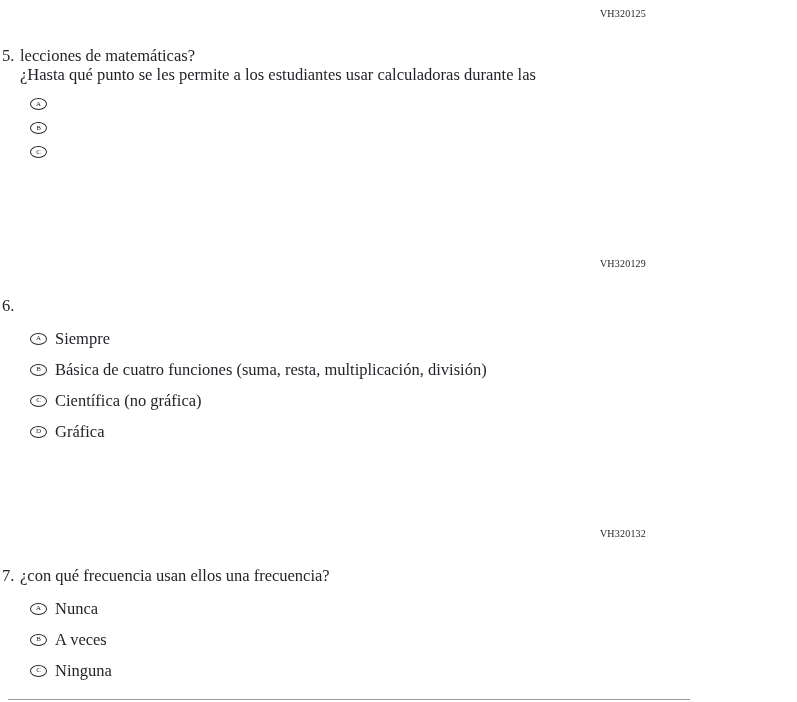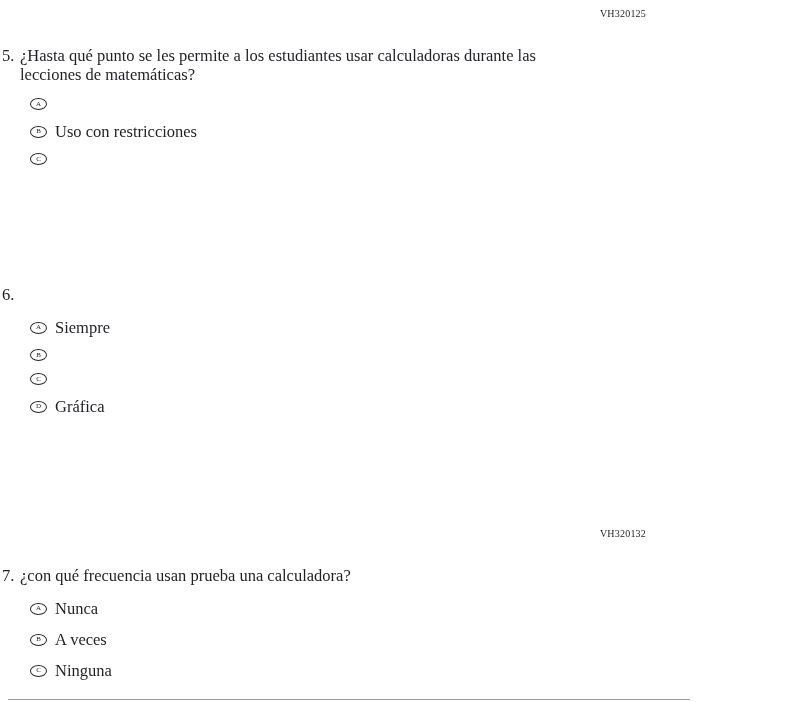--- a/index.html
+++ b/index.html
@@ -73,66 +73,68 @@
 </head>
 <body>
 
 <div class="page">
 
   <section class="qblock" id="qblock-5">
     <div class="code">VH320125</div>
     <div class="question">
       <span class="qnum">5.</span>
       <span class="qtext">
+        <div>lecciones de matemáticas?</div>
         <div>¿Hasta qué punto se les permite a los estudiantes usar calculadoras durante las</div>
-        <div>lecciones de matemáticas?</div>
       </span>
     </div>
     <div class="options">
       <div class="option">
         <span class="bubble">A</span>
       </div>
       <div class="option">
         <span class="bubble">B</span>
-        <span>Uso con restricciones</span>
       </div>
       <div class="option">
         <span class="bubble">C</span>
       </div>
     </div>
   </section>
 
   <section class="qblock" id="qblock-6">
+    <div class="code">VH320129</div>
     <div class="question">
       <span class="qnum">6.</span>
     </div>
     <div class="options">
       <div class="option">
         <span class="bubble">A</span>
         <span>Siempre</span>
       </div>
       <div class="option">
         <span class="bubble">B</span>
+        <span>Básica de cuatro funciones (suma, resta, multiplicación, división)</span>
       </div>
       <div class="option">
         <span class="bubble">C</span>
+        <span>Científica (no gráfica)</span>
       </div>
       <div class="option">
         <span class="bubble">D</span>
         <span>Gráfica</span>
       </div>
     </div>
   </section>
 
   <section class="qblock" id="qblock-7">
     <div class="code">VH320132</div>
     <div class="question">
       <span class="qnum">7.</span>
       <span class="qtext">
-        <div>¿con qué frecuencia usan prueba una calculadora?</div>
+        <div>¿con qué frecuencia usan ellos una frecuencia?</div>
       </span>
     </div>
     <div class="options">
       <div class="option">
         <span class="bubble">A</span>
         <span>Nunca</span>
       </div>
       <div class="option">
         <span class="bubble">B</span>
         <span>A veces</span>

